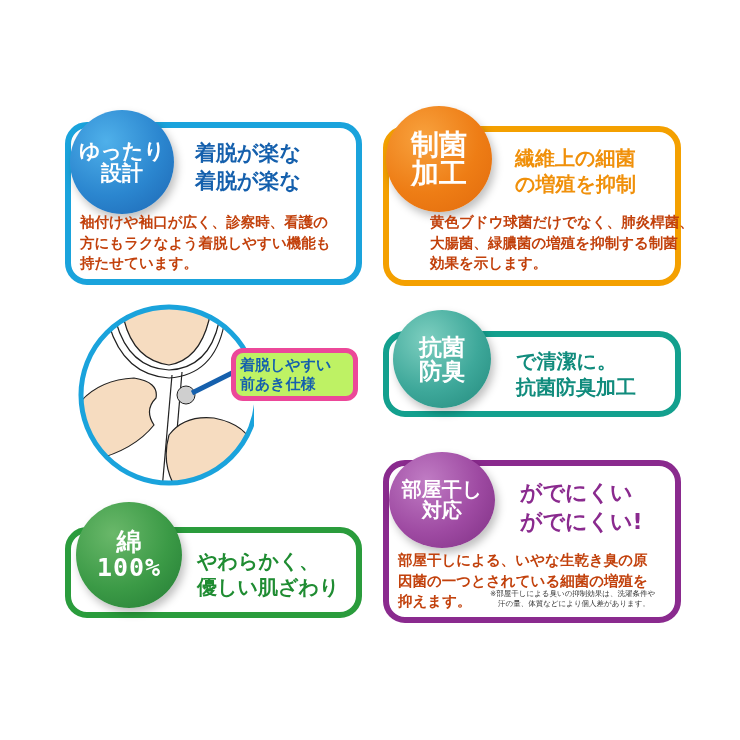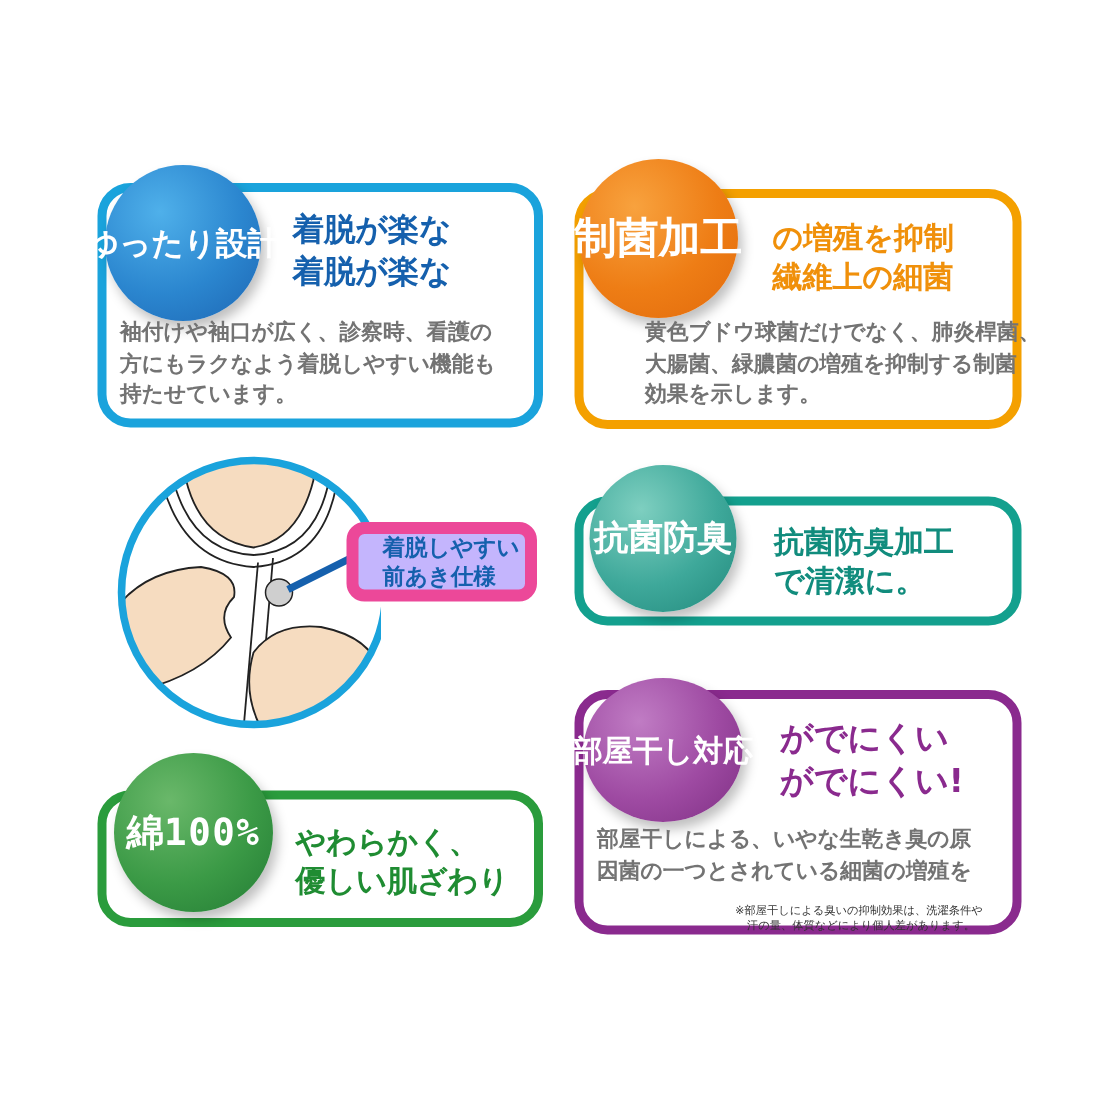--- a/index.html
+++ b/index.html
@@ -1,25 +1,25 @@
 <!DOCTYPE html>
 <html><head>
 <meta charset="utf-8">
 <style>
   html, body { margin:0; padding:0; background:#ffffff; }
   body { width:740px; height:740px; position:relative; overflow:hidden;
          font-family:"DejaVu Sans", "Liberation Sans", sans-serif; }
   .panel { position:absolute; box-sizing:border-box; background:#fff;
            border-style:solid; border-width:6px; border-radius:22px; }
-  .badge { position:absolute; border-radius:50%; display:flex; flex-direction:row;
+  .badge { position:absolute; border-radius:50%; display:flex; flex-direction:column;
            align-items:center; justify-content:center; color:#fff; font-weight:bold;
            text-align:left; line-height:1.05; box-shadow:3px 5px 8px rgba(0,0,0,0.25); }
   .badge span { display:block; white-space:nowrap; }
   .headline { position:absolute; font-weight:bold; line-height:1.32; white-space:nowrap; }
-  .body-text { position:absolute; color:#737373; font-weight:bold; font-size:14.5px;
+  .body-text { position:absolute; color:#c2410c; font-weight:bold; font-size:14.5px;
                line-height:1.42; white-space:nowrap; }
   .note { position:absolute; font-size:7.5px; color:#333; line-height:1.35; white-space:nowrap; }
 
   
   #p-blue { left:65px; top:122px; width:297px; height:163px; border-color:#1aa3dc; }
   #b-blue { left:70px; top:110px; width:104px; height:104px;
             background:radial-gradient(circle at 35% 30%, #4fb0ea 0%, #2b86cf 55%, #1d66b3 100%);
             font-size:21px; }
   #h-blue { left:195px; top:140px; font-size:21px; color:#1560ad; }
   #t-blue { left:80px; top:212px; }
@@ -39,36 +39,36 @@
             font-size:23px; }
   #h-teal { left:516px; top:348px; font-size:20px; color:#118c7d; }
 
   
   #p-purple { left:383px; top:460px; width:298px; height:163px; border-color:#8a2a8e; }
   #b-purple { left:389px; top:452px; width:106px; height:96px;
               background:radial-gradient(circle at 35% 30%, #c07cc4 0%, #9e4aa2 55%, #7e2f83 100%);
               font-size:20px; }
   #h-purple { left:520px; top:478px; font-size:22px; color:#8a2a8e; }
   #t-purple { left:398px; top:550px; }
-  #n-purple { left:490px; top:602px; }
+  #n-purple { left:490px; top:589px; }
 
   
   #p-green { left:65px; top:527px; width:297px; height:91px; border-color:#2a9c3c; }
   #b-green { left:76px; top:502px; width:106px; height:106px;
              background:radial-gradient(circle at 35% 30%, #6ab86a 0%, #3b9a46 55%, #237b34 100%);
              font-size:25px; }
   #b-green .pct { font-family:"DejaVu Sans Mono", monospace; letter-spacing:1px; }
   #h-green { left:197px; top:548px; font-size:20px; color:#1f8c32; }
 
   
   #illus { position:absolute; left:74px; top:300px; width:180px; height:200px; }
   #callout { position:absolute; left:231px; top:348px; width:127px; height:53px; box-sizing:border-box;
-             border:8px solid #ec4899; border-radius:12px; background:#c4b5fd;
+             border:5px solid #ec4899; border-radius:12px; background:#bef264;
              color:#1560ad; font-weight:bold; font-size:15px; line-height:1.25;
-             display:flex; flex-direction:column; justify-content:center; padding-left:16px; }
+             display:flex; flex-direction:column; justify-content:center; padding-left:4px; }
   #callout span { display:block; white-space:nowrap; }
 </style>
 </head>
 <body>
 
 <div class="panel" id="p-blue"></div>
 <div class="badge" id="b-blue">
   <span>ゆったり</span>
   <span>設計</span>
 </div>
@@ -81,22 +81,22 @@
   <div>方にもラクなよう着脱しやすい機能も</div>
   <div>持たせています。</div>
 </div>
 
 <div class="panel" id="p-orange"></div>
 <div class="badge" id="b-orange">
   <span>制菌</span>
   <span>加工</span>
 </div>
 <div class="headline" id="h-orange">
+  <div>繊維上の細菌</div>
   <div>の増殖を抑制</div>
-  <div>繊維上の細菌</div>
 </div>
 <div class="body-text" id="t-orange">
   <div>黄色ブドウ球菌だけでなく、肺炎桿菌、</div>
   <div>大腸菌、緑膿菌の増殖を抑制する制菌</div>
   <div>効果を示します。</div>
 </div>
 
 <svg id="illus" viewBox="0 0 180 200">
   <defs>
       <clipPath id="cc">
@@ -121,22 +121,22 @@
   <span>着脱しやすい</span>
   <span>前あき仕様</span>
 </div>
 
 <div class="panel" id="p-teal"></div>
 <div class="badge" id="b-teal">
   <span>抗菌</span>
   <span>防臭</span>
 </div>
 <div class="headline" id="h-teal">
+  <div>で清潔に。</div>
   <div>抗菌防臭加工</div>
-  <div>で清潔に。</div>
 </div>
 
 <div class="panel" id="p-green"></div>
 <div class="badge" id="b-green">
   <span>綿</span>
   <span class="pct">100%</span>
 </div>
 <div class="headline" id="h-green">
   <div>やわらかく、</div>
   <div>優しい肌ざわり</div>
@@ -147,17 +147,18 @@
   <span>部屋干し</span>
   <span>対応</span>
 </div>
 <div class="headline" id="h-purple">
   <div>がでにくい</div>
   <div>がでにくい!</div>
 </div>
 <div class="body-text" id="t-purple">
   <div>部屋干しによる、いやな生乾き臭の原</div>
   <div>因菌の一つとされている細菌の増殖を</div>
+  <div>抑えます。</div>
 </div>
 <div class="note" id="n-purple">
   <div>※部屋干しによる臭いの抑制効果は、洗濯条件や</div>
   <div style="padding-left:8px">汗の量、体質などにより個人差があります。</div>
 </div>
 
 </body></html>

